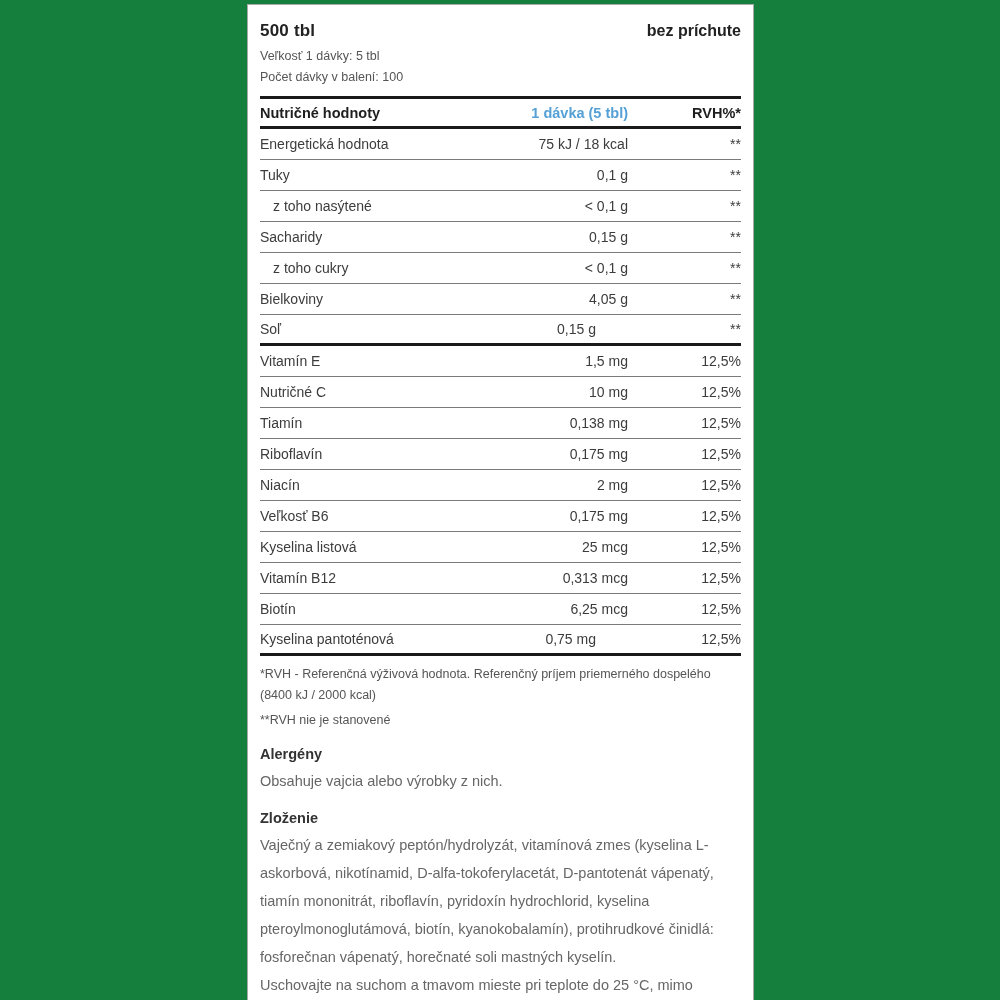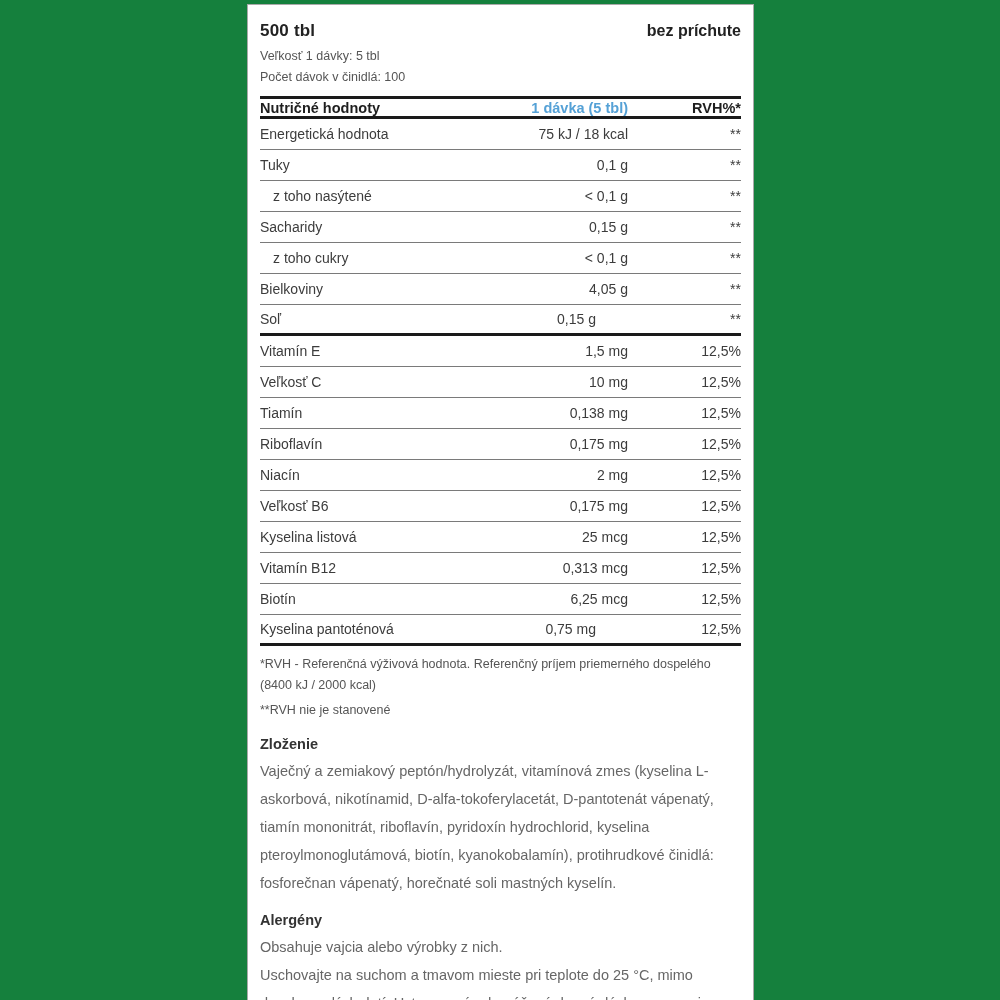--- a/index.html
+++ b/index.html
@@ -15,21 +15,21 @@
   
   .hdr-row { display:flex; justify-content:space-between; align-items:baseline; margin-top:4px; }
   .product-size { font-size:17px; font-weight:bold; color:#222; letter-spacing:.2px; }
   .product-flavor { font-size:16px; font-weight:bold; color:#222; }
   .sub-line { font-size:12.5px; color:#555; line-height:21px; }
   .sub-block { margin-top:5px; margin-bottom:8px; }
 
   
   .ntable { width:100%; border-top:3px solid #1a1a1a; }
   .trow { display:flex; align-items:center; height:31px; border-bottom:1px solid #7a7a7a; font-size:14px; color:#3c3c3c; }
-  .trow.head { height:20px; border-bottom:3px solid #1a1a1a; font-weight:bold; font-size:14.5px; color:#1e1e1e; }
+  .trow.head { height:30px; border-bottom:3px solid #1a1a1a; font-weight:bold; font-size:14.5px; color:#1e1e1e; }
   .trow.thick { border-bottom:3px solid #1a1a1a;gap:32px; }
   .c-label { flex:1; text-align:left; white-space:nowrap; }
   .c-label.indent { padding-left:13px; }
   .c-value { width:150px; text-align:right; white-space:nowrap; }
   .c-rvh { width:113px; text-align:right; white-space:nowrap; }
   .trow.head .c-value { color:#55a1d6; }
 
   
   .footnotes { margin-top:8px; }
   .fn { font-size:12.5px; color:#555; line-height:21px; margin-bottom:4px; }
@@ -43,21 +43,21 @@
 
 <div class="canvas">
   <div class="label-box">
 
     <div class="hdr-row">
       <span class="product-size">500 tbl</span>
       <span class="product-flavor">bez príchute</span>
     </div>
     <div class="sub-block">
       <div class="sub-line">Veľkosť 1 dávky: 5 tbl</div>
-      <div class="sub-line">Počet dávok v činidlá: 100</div>
+      <div class="sub-line">Počet dávky v balení: 100</div>
     </div>
 
     <div class="ntable">
       <div class="trow head">
         <span class="c-label">Nutričné hodnoty</span>
         <span class="c-value">1 dávka (5 tbl)</span>
         <span class="c-rvh">RVH%*</span>
       </div>
 
       <div class="trow">
@@ -94,21 +94,21 @@
         <span class="c-label">Soľ</span>
         <span class="c-value">0,15 g</span>
         <span class="c-rvh">**</span>
       </div>
       <div class="trow">
         <span class="c-label">Vitamín E</span>
         <span class="c-value">1,5 mg</span>
         <span class="c-rvh">12,5%</span>
       </div>
       <div class="trow">
-        <span class="c-label">Veľkosť C</span>
+        <span class="c-label">Nutričné C</span>
         <span class="c-value">10 mg</span>
         <span class="c-rvh">12,5%</span>
       </div>
       <div class="trow">
         <span class="c-label">Tiamín</span>
         <span class="c-value">0,138 mg</span>
         <span class="c-rvh">12,5%</span>
       </div>
       <div class="trow">
         <span class="c-label">Riboflavín</span>
@@ -146,27 +146,27 @@
         <span class="c-rvh">12,5%</span>
       </div>
     </div>
 
     <div class="footnotes">
       <div class="fn">*RVH - Referenčná výživová hodnota. Referenčný príjem priemerného dospelého (8400 kJ / 2000 kcal)</div>
       <div class="fn">**RVH nie je stanovené</div>
     </div>
 
     <div>
-      <div class="section-h">Zloženie</div>
-      <div class="section-p">Vaječný a zemiakový peptón/hydrolyzát, vitamínová zmes (kyselina L-askorbová, nikotínamid, D-alfa-tokoferylacetát, D-pantotenát vápenatý, tiamín mononitrát, riboflavín, pyridoxín hydrochlorid, kyselina pteroylmonoglutámová, biotín, kyanokobalamín), protihrudkové činidlá: fosforečnan vápenatý, horečnaté soli mastných kyselín.</div>
+      <div class="section-h">Alergény</div>
+      <div class="section-p">Obsahuje vajcia alebo výrobky z nich.</div>
     </div>
 
     <div>
-      <div class="section-h">Alergény</div>
-      <div class="section-p">Obsahuje vajcia alebo výrobky z nich.</div>
+      <div class="section-h">Zloženie</div>
+      <div class="section-p">Vaječný a zemiakový peptón/hydrolyzát, vitamínová zmes (kyselina L-askorbová, nikotínamid, D-alfa-tokoferylacetát, D-pantotenát vápenatý, tiamín mononitrát, riboflavín, pyridoxín hydrochlorid, kyselina pteroylmonoglutámová, biotín, kyanokobalamín), protihrudkové činidlá: fosforečnan vápenatý, horečnaté soli mastných kyselín.</div>
     </div>
 
     <div>
       <div class="section-p">Uschovajte na suchom a tmavom mieste pri teplote do 25 °C, mimo dosahu malých detí. Ustanovená odporúčaná denná dávka sa nesmie presiahnuť.</div>
     </div>
 
   </div>
 </div>
 
 </body></html>

